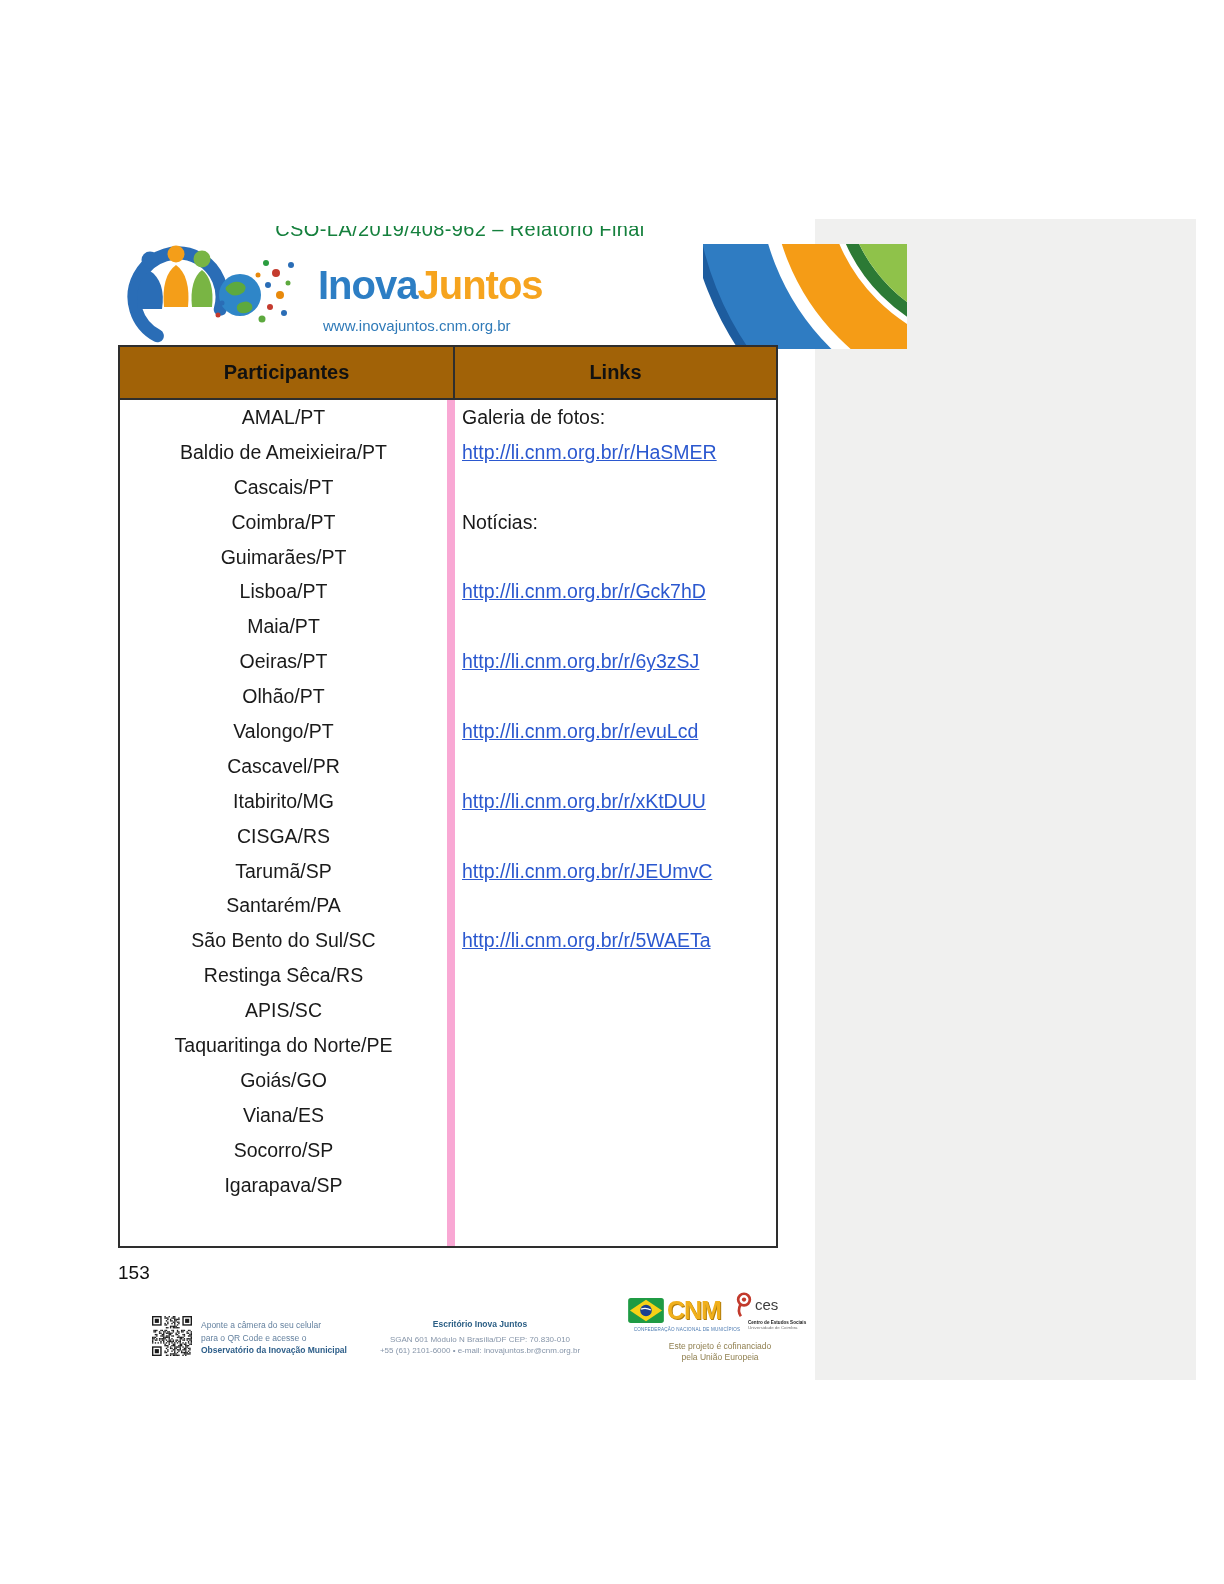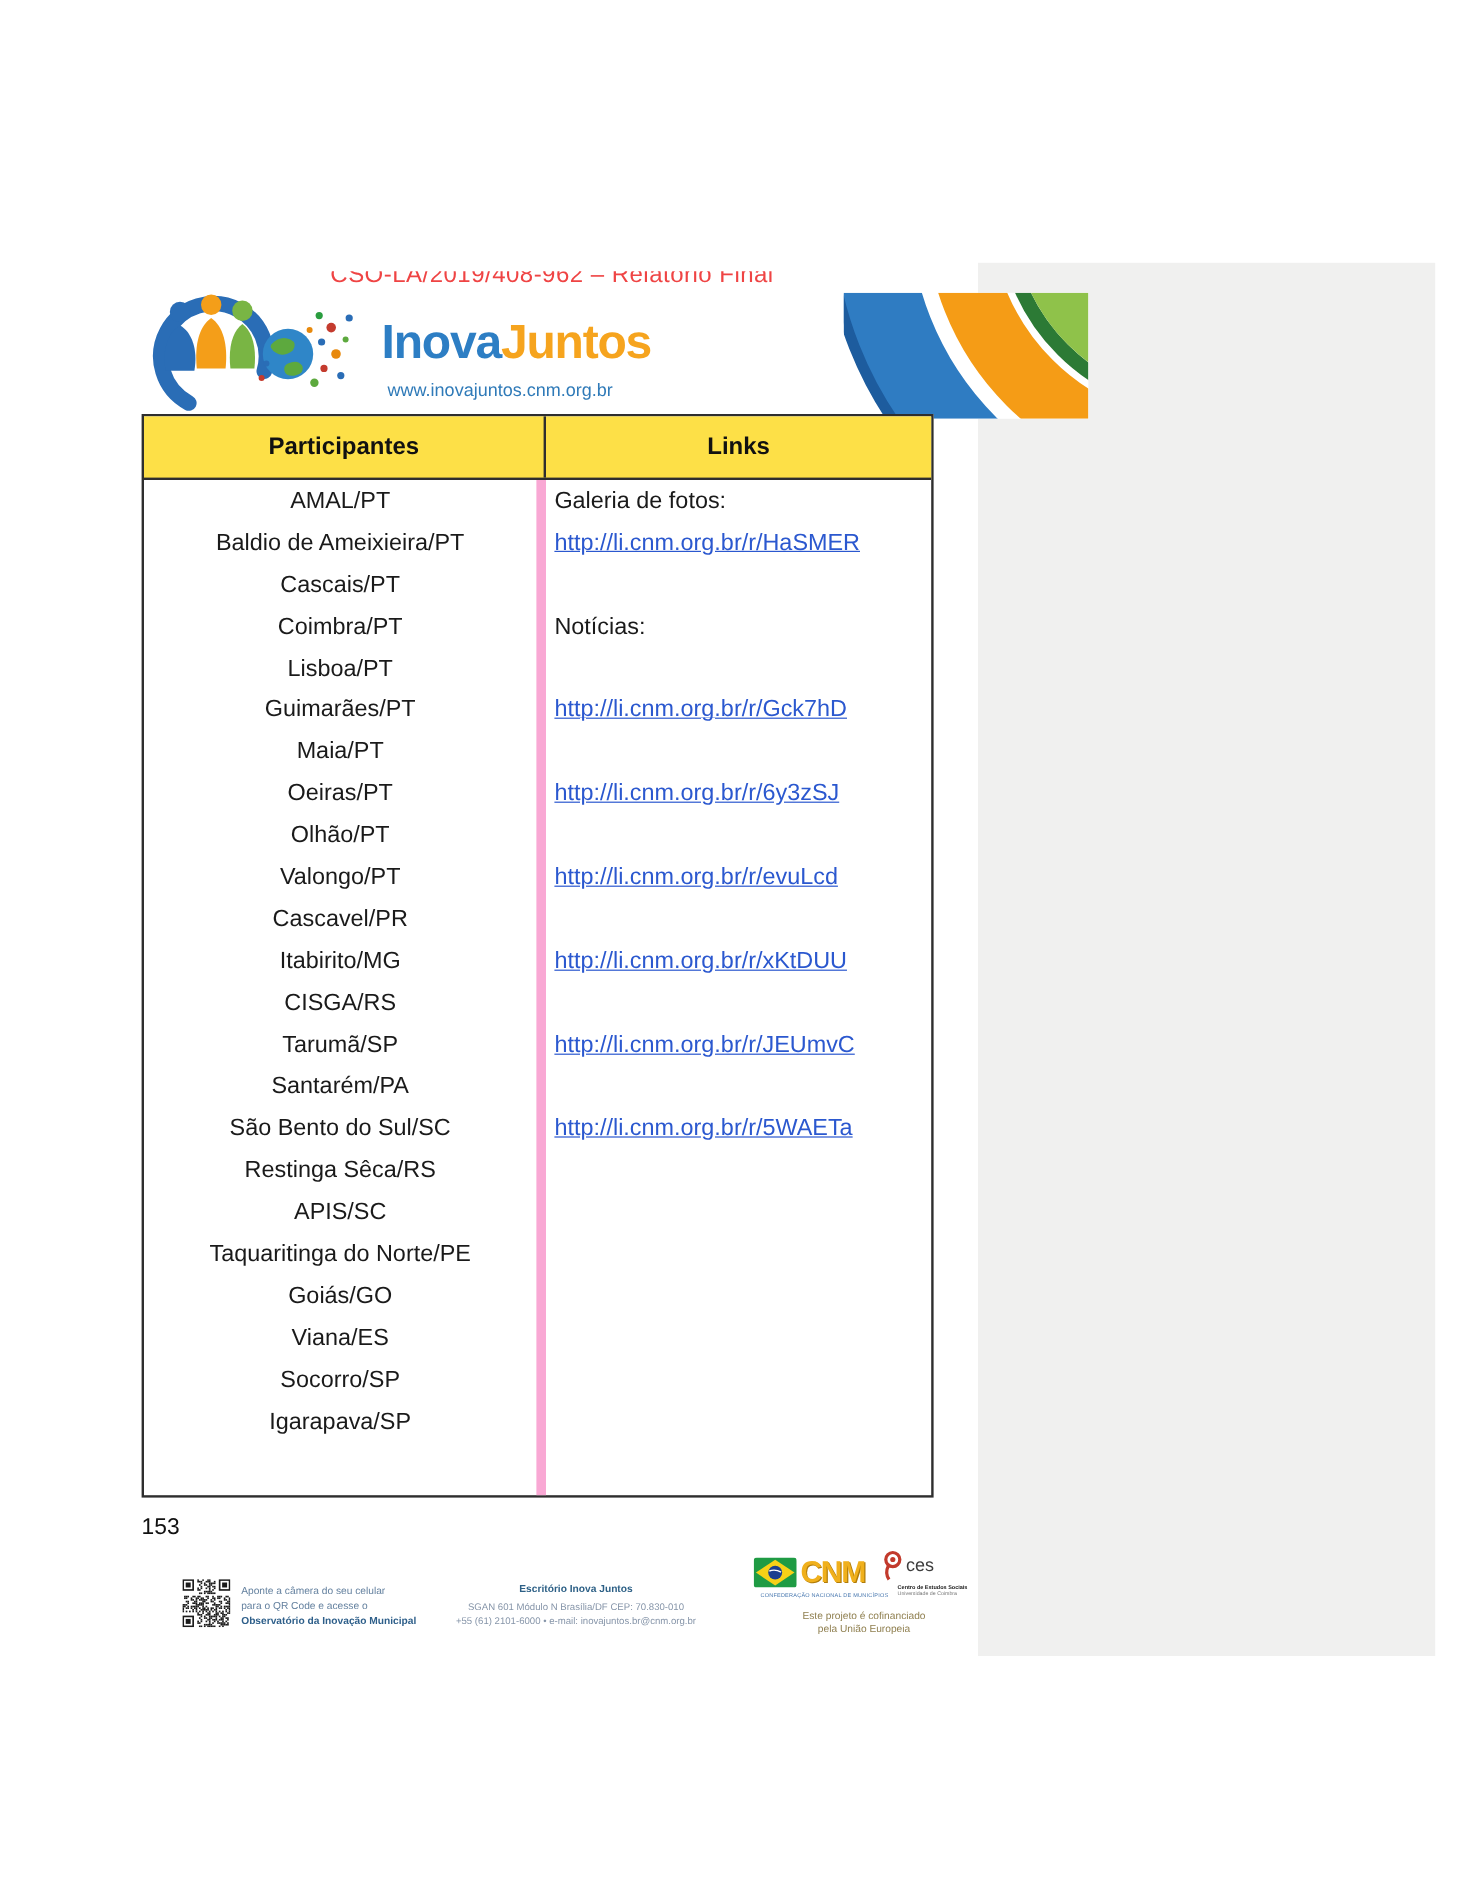--- a/index.html
+++ b/index.html
@@ -3,37 +3,37 @@
 <meta charset="utf-8">
 <style>
   html,body{margin:0;padding:0;background:#fff;}
   body{width:1224px;height:1584px;position:relative;font-family:"Liberation Sans","DejaVu Sans",sans-serif;color:#1a1a1a;}
   .page{position:absolute;left:0;top:0;width:1224px;height:1584px;background:#fff;overflow:hidden;}
 
   .gray-panel{position:absolute;left:815px;top:219px;width:381px;height:1161px;background:#f0f0ef;}
 
   
   .clipped-title{position:absolute;left:130px;top:226px;width:660px;height:15px;overflow:hidden;}
-  .clipped-title .inner{display:block;margin-top:-8px;text-align:center;font-size:20px;font-weight:500;color:#ef4444;letter-spacing:.4px;}
+  .clipped-title .inner{display:block;margin-top:-8px;text-align:center;font-size:20px;font-weight:500;color:#15803d;letter-spacing:.4px;}
 
   
   .logo-block{position:absolute;left:118px;top:245px;width:470px;height:105px;}
   .logo-icon{position:absolute;left:0;top:0;width:195px;height:105px;}
   .logo-text{position:absolute;left:200px;top:18px;font-size:40px;font-weight:800;letter-spacing:-1px;white-space:nowrap;}
   .logo-text .inova{color:#2d7ec4;}
   .logo-text .juntos{color:#f6a41e;}
   .logo-url{position:absolute;left:205px;top:72px;font-size:15px;color:#2f7ab8;}
 
   
   .swoosh{position:absolute;left:703px;top:244px;width:204px;height:105px;background:#fff;overflow:hidden;}
   .swoosh svg{position:absolute;left:0;top:0;}
 
   
   .doc-table{position:absolute;left:118px;top:345px;width:660px;height:903px;border:2px solid #2e2e2e;box-sizing:border-box;background:#fff;}
-  .thead{display:flex;height:53px;background:#fde047;border-bottom:2px solid #2e2e2e;box-sizing:border-box;}
+  .thead{display:flex;height:53px;background:#a16207;border-bottom:2px solid #2e2e2e;box-sizing:border-box;}
   .th{display:flex;align-items:center;justify-content:center;font-weight:bold;font-size:20px;color:#111;box-sizing:border-box;}
   .th-left{width:335px;border-right:2px solid #2e2e2e;}
   .th-right{flex:1;}
   .tbody{display:flex;height:846px;box-sizing:border-box;}
   .cell{box-sizing:border-box;}
   .cell-left{width:335px;border-right:8px solid #f9a8d4;text-align:center;}
   .cell-right{flex:1;padding-left:7px;}
   .t-row{height:34.9px;line-height:34.9px;font-size:19.5px;white-space:nowrap;overflow:visible;}
   .doc-link{color:#2b58cf;text-decoration:underline;}
 
@@ -114,22 +114,22 @@
     <div class="thead">
       <div class="th th-left">Participantes</div>
       <div class="th th-right">Links</div>
     </div>
     <div class="tbody">
       <div class="cell cell-left" id="participants-list">
           <div class="t-row">AMAL/PT</div>
           <div class="t-row">Baldio de Ameixieira/PT</div>
           <div class="t-row">Cascais/PT</div>
           <div class="t-row">Coimbra/PT</div>
+          <div class="t-row">Guimarães/PT</div>
           <div class="t-row">Lisboa/PT</div>
-          <div class="t-row">Guimarães/PT</div>
           <div class="t-row">Maia/PT</div>
           <div class="t-row">Oeiras/PT</div>
           <div class="t-row">Olhão/PT</div>
           <div class="t-row">Valongo/PT</div>
           <div class="t-row">Cascavel/PR</div>
           <div class="t-row">Itabirito/MG</div>
           <div class="t-row">CISGA/RS</div>
           <div class="t-row">Tarumã/SP</div>
           <div class="t-row">Santarém/PA</div>
           <div class="t-row">São Bento do Sul/SC</div>

